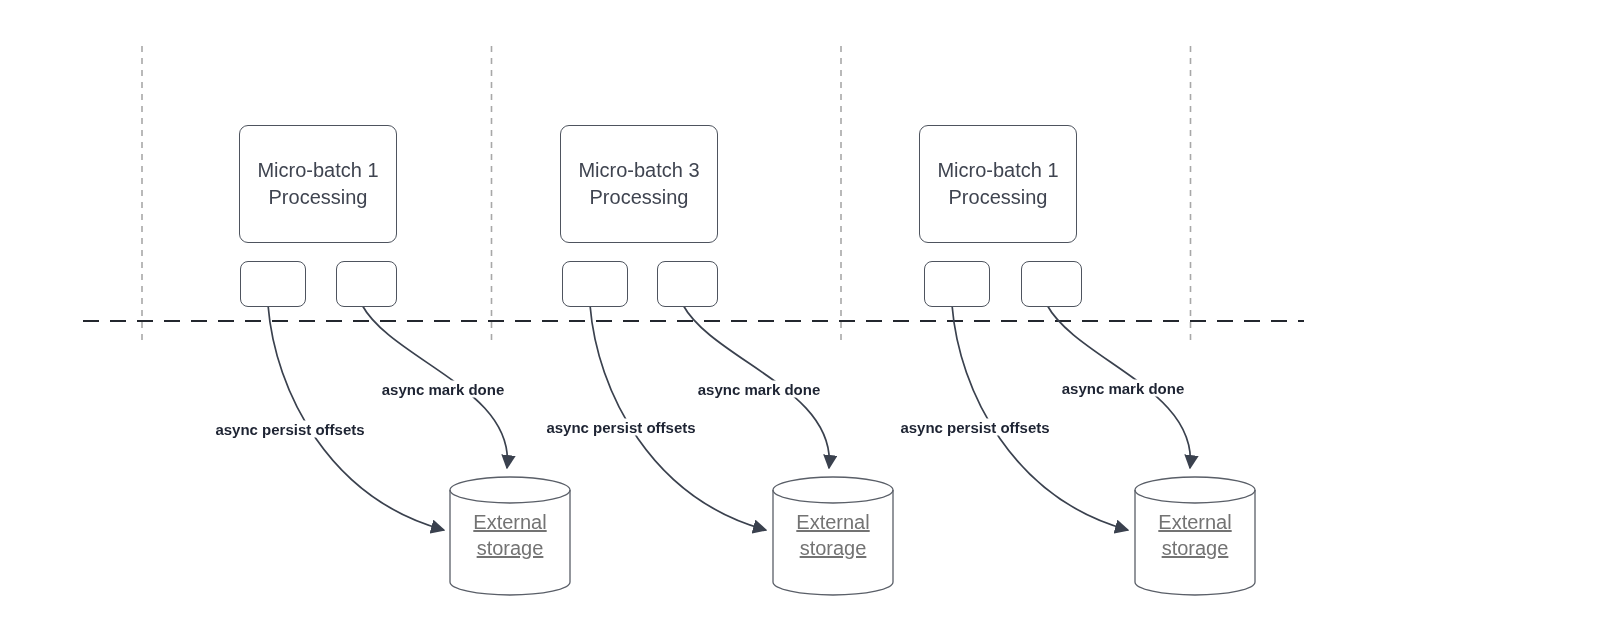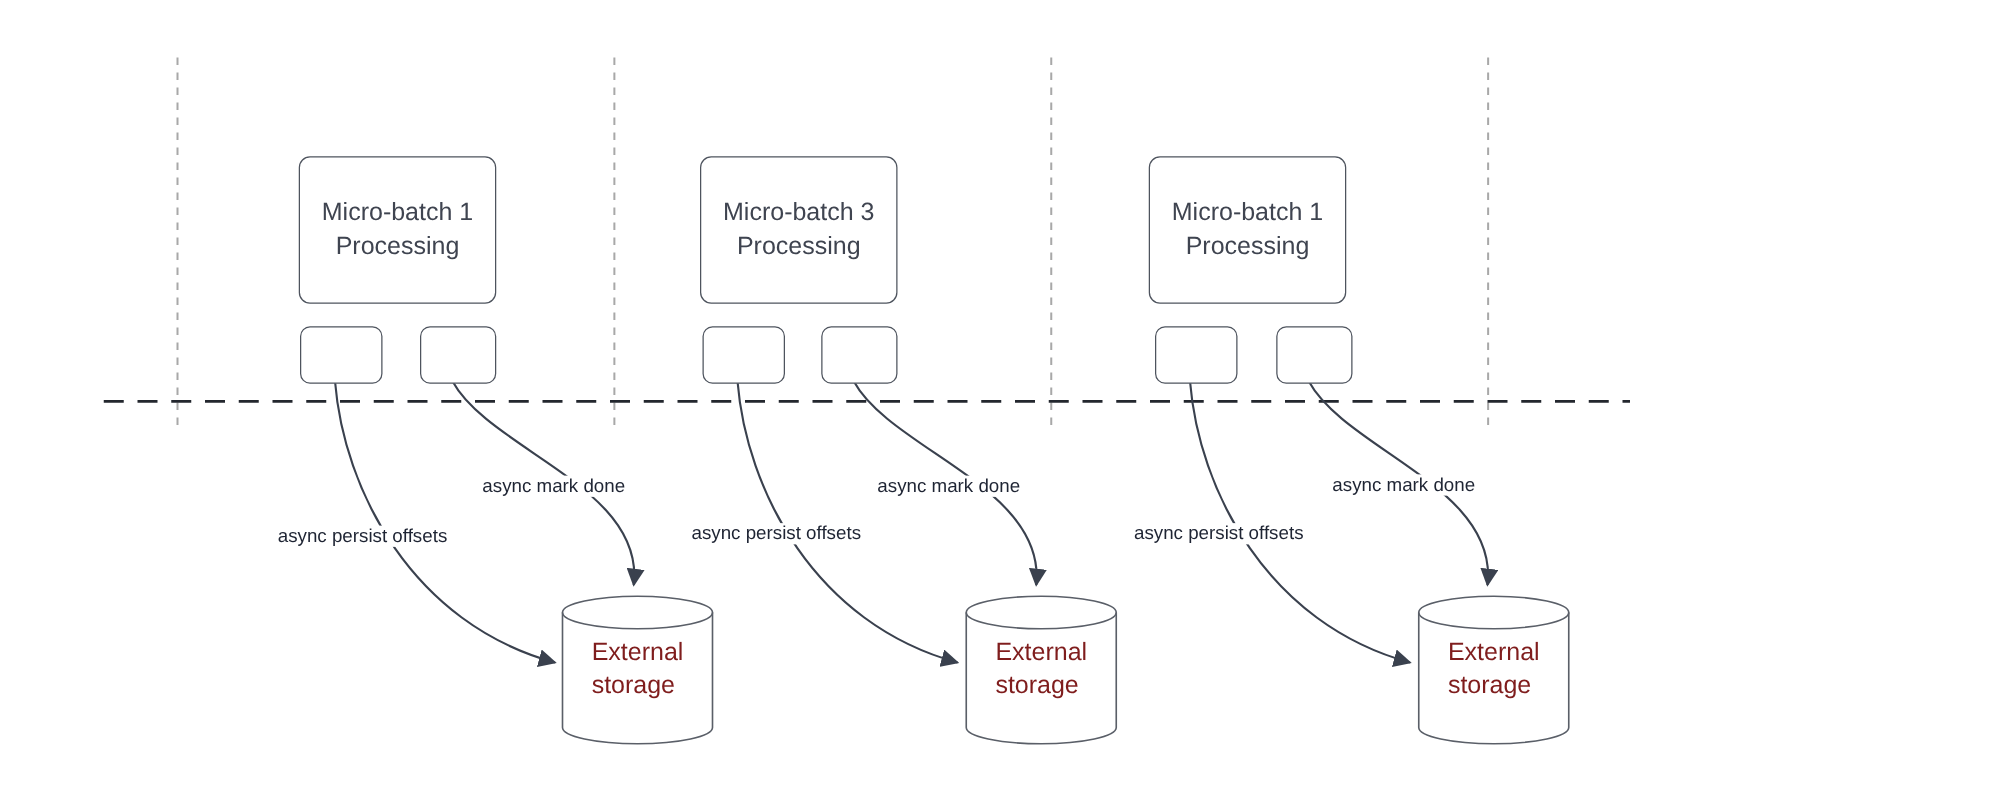--- a/index.html
+++ b/index.html
@@ -9,24 +9,24 @@
   .guide{stroke:#a8a8a8;stroke-width:1.6;stroke-dasharray:6 6;fill:none;}
   .tl{stroke:#23272e;stroke-width:2.2;stroke-dasharray:16 11;fill:none;}
   .tl-head{fill:#343a46;stroke:none;}
   .conn{stroke:#3a414e;stroke-width:1.7;fill:none;}
   .cylbody{fill:#ffffff;stroke:#5a5f68;stroke-width:1.3;}
   .cylrim{fill:none;stroke:#5a5f68;stroke-width:1.3;}
   .bigbox{position:absolute;background:#ffffff;border:1.2px solid #4e545e;border-radius:9px;
           display:flex;align-items:center;justify-content:center;text-align:center;
           font-size:20px;line-height:1.35;color:#3f4450;white-space:pre-line;}
   .smallbox{position:absolute;background:#ffffff;border:1.2px solid #4e545e;border-radius:8px;}
-  .edgelabel{position:absolute;transform:translate(-50%,-50%);font-size:15px;font-weight:normal;
+  .edgelabel{position:absolute;transform:translate(-50%,-50%);font-size:15px;font-weight:bold;
              color:#1e2433;background:#ffffff;padding:0 3px;white-space:nowrap;}
   .storagetext{position:absolute;transform:translate(-50%,-50%);font-size:20px;line-height:1.3;
-               color:#7f1d1d;text-align:left;white-space:pre-line;}
+               color:#737373;text-align:center;white-space:pre-line;text-decoration:underline;}
   .timelabel{position:absolute;transform:translate(-50%,-50%);font-size:20px;color:#3f4450;margin-top:40px;}
 </style>
 </head>
 <body>
 
 <div class="canvas">
 
   <svg class="layer" width="1600" height="642" viewBox="0 0 1600 642">
     <defs>
       <marker id="arw" viewBox="0 0 10 10" refX="9" refY="5" markerWidth="8.5" markerHeight="8.5" orient="auto">

